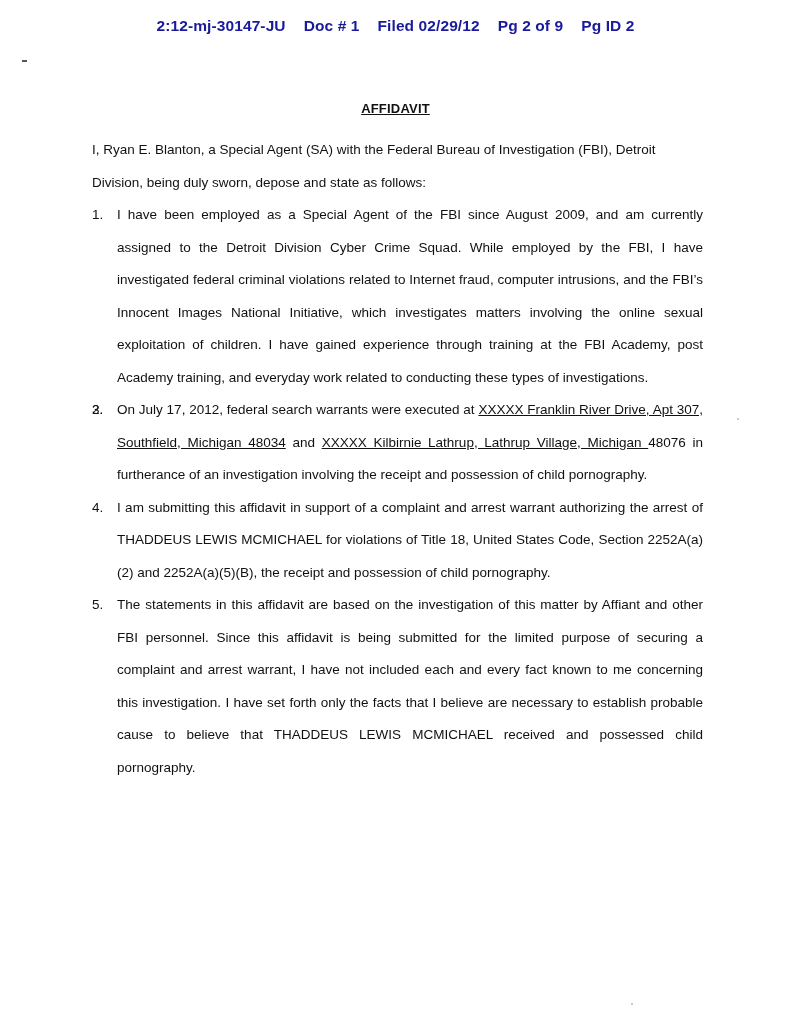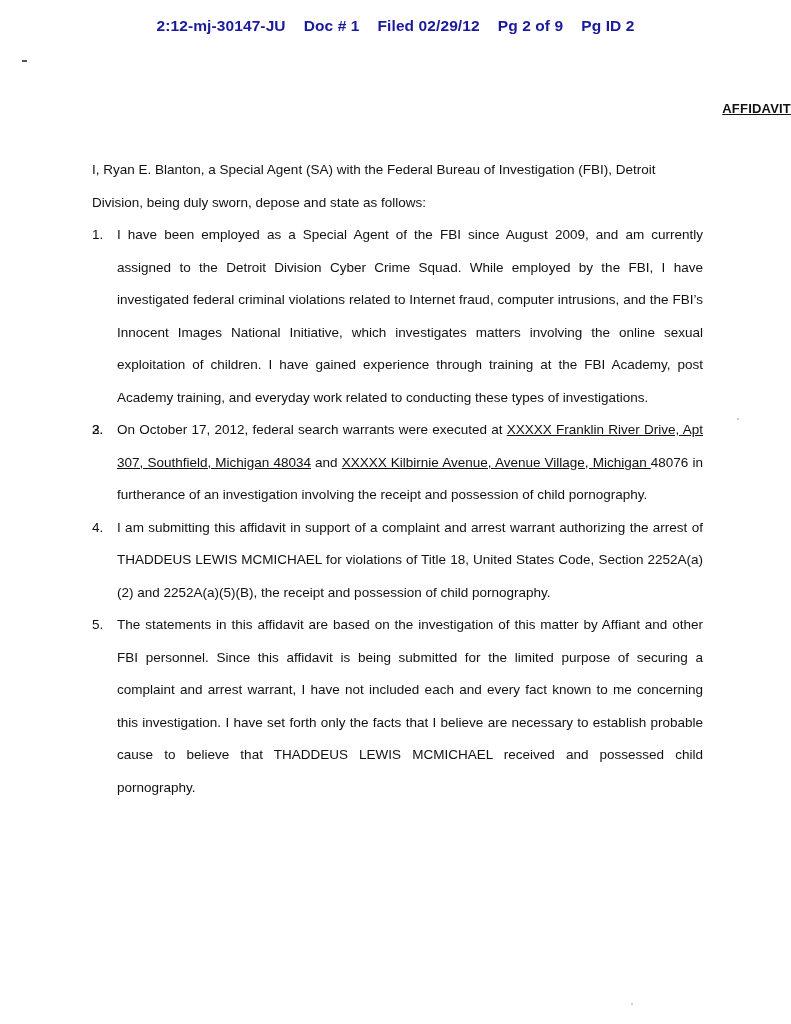--- a/index.html
+++ b/index.html
@@ -41,35 +41,34 @@
       position: absolute;
       width: 2px;
       height: 2px;
       background: #ccc;
     }
     .title {
       position: absolute;
       top: 101px;
       left: 0;
       width: 791px;
-      text-align: right;
+      text-align: center;
       font-size: 13px;
       font-weight: bold;
       text-decoration: underline;
       letter-spacing: 0.2px;
     }
     .body {
       position: absolute;
       left: 92px;
       top: 134px;
       width: 611px;
       font-size: 13.5px;
       line-height: 32.5px;
       text-align: justify;
-      margin-top: 20px;
     }
     .intro {
       margin: 0 0 0 0;
       text-align: left;
     }
     ol.paras {
       list-style: none;
       margin: 0;
       padding: 0;
     }
@@ -102,21 +101,21 @@
   <ol class="paras">
     <li>
       <span class="num">1.</span>
       <span>I have been employed as a Special Agent of the FBI since August 2009, and am currently assigned to the Detroit Division Cyber Crime Squad.  While employed by the FBI, I have investigated federal criminal violations related to Internet fraud, computer intrusions, and the FBI’s Innocent Images National Initiative, which investigates matters involving the online sexual exploitation of children.  I have gained experience through training at the FBI Academy, post Academy training, and everyday work related to conducting these types of investigations.</span>
     </li>
     <li>
       <span class="num">2.</span>
     </li>
     <li>
       <span class="num">3.</span>
-      <span>On October 17, 2012, federal search warrants were executed at </span><span class="u">XXXXX Franklin River Drive, Apt 307, Southfield, Michigan 48034</span><span> and </span><span class="u">XXXXX Kilbirnie Avenue, Avenue Village, Michigan </span><span>48076 in furtherance of an investigation involving the receipt and possession of child pornography.</span>
+      <span>On July 17, 2012, federal search warrants were executed at </span><span class="u">XXXXX Franklin River Drive, Apt 307, Southfield, Michigan 48034</span><span> and </span><span class="u">XXXXX Kilbirnie Lathrup, Lathrup Village, Michigan </span><span>48076 in furtherance of an investigation involving the receipt and possession of child pornography.</span>
     </li>
     <li>
       <span class="num">4.</span>
       <span>I am submitting this affidavit in support of a complaint and arrest warrant authorizing the arrest of THADDEUS LEWIS MCMICHAEL for violations of Title 18, United States Code, Section 2252A(a)(2) and 2252A(a)(5)(B), the receipt and possession of child pornography.</span>
     </li>
     <li>
       <span class="num">5.</span>
       <span>The statements in this affidavit are based on the investigation of this matter by Affiant and other FBI personnel.  Since this affidavit is being submitted for the limited purpose of securing a complaint and arrest warrant, I have not included each and every fact known to me concerning this investigation.  I have set forth only the facts that I believe are necessary to establish probable cause to believe that THADDEUS LEWIS MCMICHAEL received and possessed child pornography.</span>
     </li>
   </ol>

